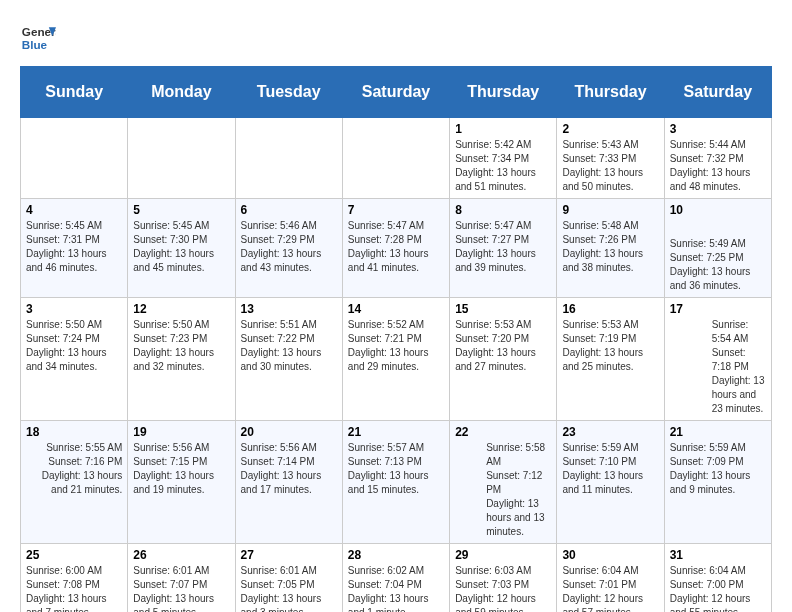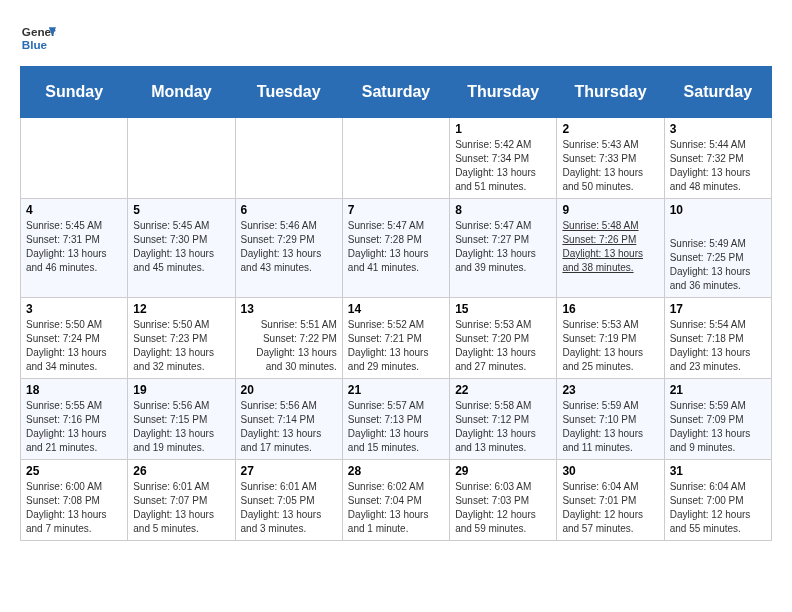--- a/index.html
+++ b/index.html
@@ -153,21 +153,21 @@
 Daylight: 13 hours and 41 minutes.</div>
         </td>
         <td>
           <span class="day-num">8</span>
           <div class="day-info" style="white-space: pre-line;">Sunrise: 5:47 AM
 Sunset: 7:27 PM
 Daylight: 13 hours and 39 minutes.</div>
         </td>
         <td>
           <span class="day-num">9</span>
-          <div class="day-info" style="white-space: pre-line; text-decoration: underline;">Sunrise: 5:48 AM
+          <div class="day-info" style="white-space: pre-line;">Sunrise: 5:48 AM
 Sunset: 7:26 PM
 Daylight: 13 hours and 38 minutes.</div>
         </td>
         <td>
           <span class="day-num">10</span>
           <div class="day-info" style="white-space: pre-line; margin-top: 20px;">Sunrise: 5:49 AM
 Sunset: 7:25 PM
 Daylight: 13 hours and 36 minutes.</div>
         </td>
       </tr>
@@ -179,21 +179,21 @@
 Daylight: 13 hours and 34 minutes.</div>
         </td>
         <td>
           <span class="day-num">12</span>
           <div class="day-info" style="white-space: pre-line;">Sunrise: 5:50 AM
 Sunset: 7:23 PM
 Daylight: 13 hours and 32 minutes.</div>
         </td>
         <td>
           <span class="day-num">13</span>
-          <div class="day-info" style="white-space: pre-line; text-align: right;">Sunrise: 5:51 AM
+          <div class="day-info" style="white-space: pre-line;">Sunrise: 5:51 AM
 Sunset: 7:22 PM
 Daylight: 13 hours and 30 minutes.</div>
         </td>
         <td>
           <span class="day-num">14</span>
           <div class="day-info" style="white-space: pre-line;">Sunrise: 5:52 AM
 Sunset: 7:21 PM
 Daylight: 13 hours and 29 minutes.</div>
         </td>
         <td>
@@ -203,29 +203,29 @@
 Daylight: 13 hours and 27 minutes.</div>
         </td>
         <td>
           <span class="day-num">16</span>
           <div class="day-info" style="white-space: pre-line;">Sunrise: 5:53 AM
 Sunset: 7:19 PM
 Daylight: 13 hours and 25 minutes.</div>
         </td>
         <td>
           <span class="day-num">17</span>
-          <div class="day-info" style="white-space: pre-line;">Sunrise: 5:54 AM
+          <div class="day-info" style="white-space: pre-line; margin-left: 42px;">Sunrise: 5:54 AM
 Sunset: 7:18 PM
 Daylight: 13 hours and 23 minutes.</div>
         </td>
       </tr>
       <tr>
         <td>
           <span class="day-num">18</span>
-          <div class="day-info" style="white-space: pre-line;">Sunrise: 5:55 AM
+          <div class="day-info" style="white-space: pre-line; text-align: right;">Sunrise: 5:55 AM
 Sunset: 7:16 PM
 Daylight: 13 hours and 21 minutes.</div>
         </td>
         <td>
           <span class="day-num">19</span>
           <div class="day-info" style="white-space: pre-line;">Sunrise: 5:56 AM
 Sunset: 7:15 PM
 Daylight: 13 hours and 19 minutes.</div>
         </td>
         <td>
@@ -235,21 +235,21 @@
 Daylight: 13 hours and 17 minutes.</div>
         </td>
         <td>
           <span class="day-num">21</span>
           <div class="day-info" style="white-space: pre-line;">Sunrise: 5:57 AM
 Sunset: 7:13 PM
 Daylight: 13 hours and 15 minutes.</div>
         </td>
         <td>
           <span class="day-num">22</span>
-          <div class="day-info" style="white-space: pre-line;">Sunrise: 5:58 AM
+          <div class="day-info" style="white-space: pre-line; margin-left: 31px;">Sunrise: 5:58 AM
 Sunset: 7:12 PM
 Daylight: 13 hours and 13 minutes.</div>
         </td>
         <td>
           <span class="day-num">23</span>
           <div class="day-info" style="white-space: pre-line;">Sunrise: 5:59 AM
 Sunset: 7:10 PM
 Daylight: 13 hours and 11 minutes.</div>
         </td>
         <td>

